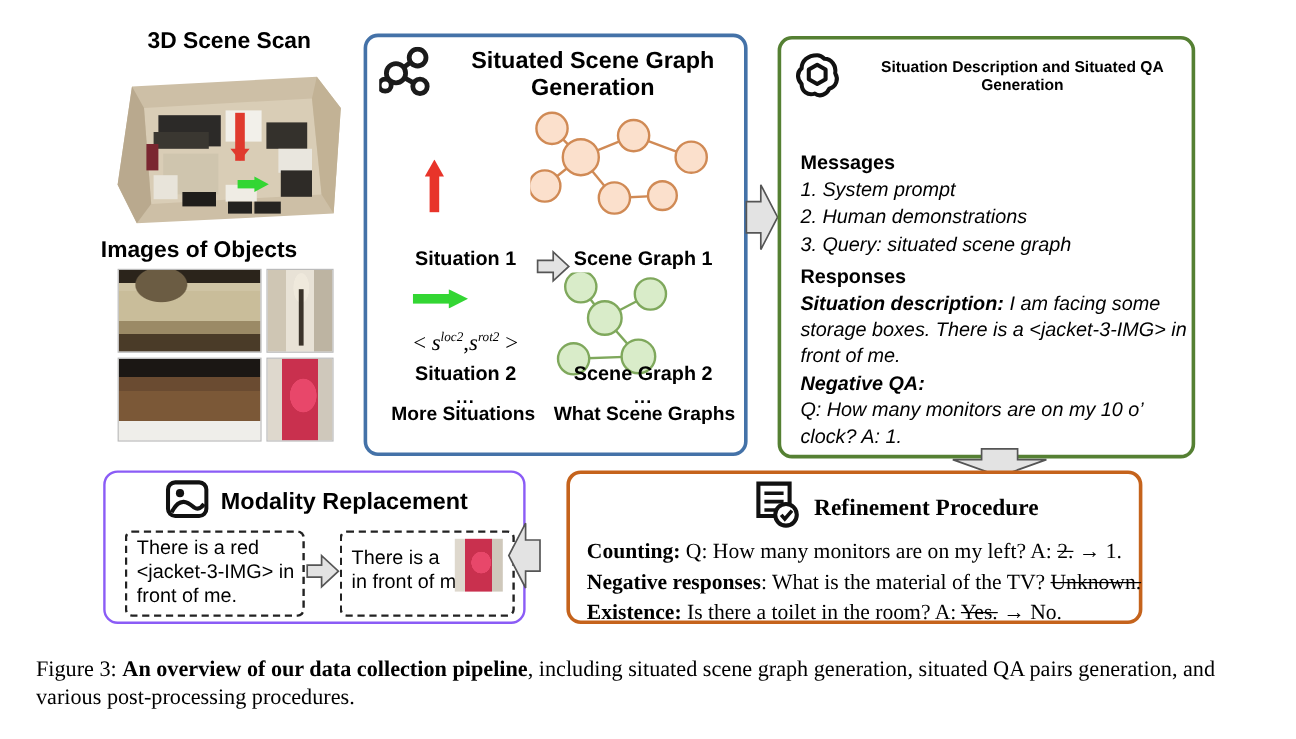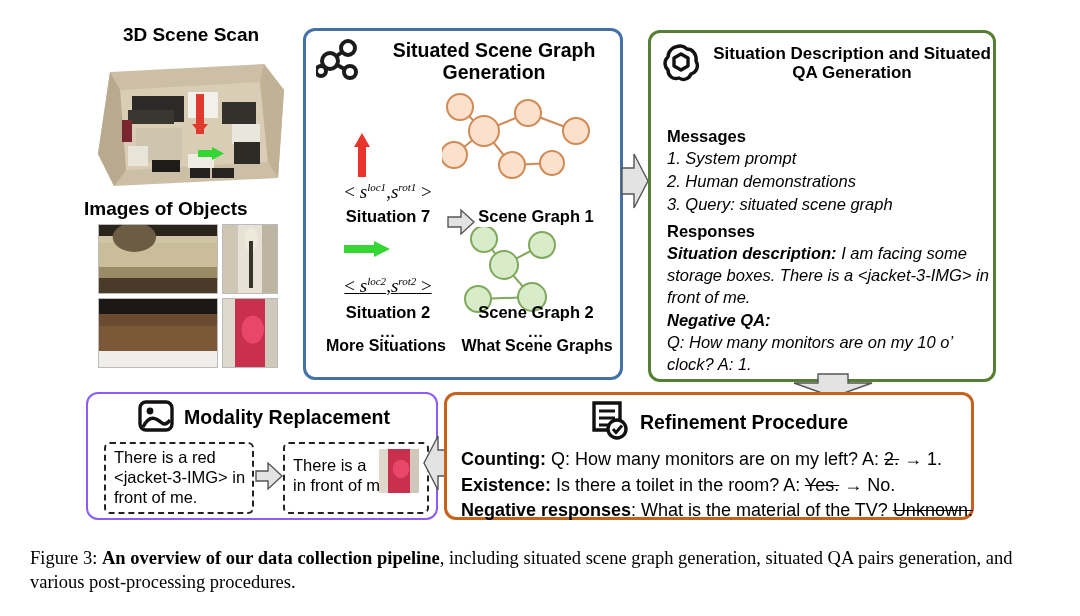--- a/index.html
+++ b/index.html
@@ -60,38 +60,38 @@
   .red-arrow{position:absolute;left:351px;top:108px;width:16px;height:44px;}
   .green-arrow{position:absolute;left:338px;top:247px;width:46px;height:16px;}
 
   .graph-svg{position:absolute;}
 
   .gray-arrow-r{position:absolute;}
 
   
   #panel-gpt{left:648px;top:30px;width:348px;height:352px;}
   #gpt-head{position:absolute;left:8px;top:6px;width:332px;}
-  #gpt-head .ptitle{font-size:17px;text-align:center;}
+  #gpt-head .ptitle{font-size:13px;text-align:center;}
   #gpt-body{position:absolute;left:16px;top:88px;width:322px;font-size:16.5px;line-height:1.33;}
   #gpt-body .b{font-weight:bold;}
   #gpt-body .ln{margin:0 0 1px 0;font-style:italic;}
   #gpt-body .sec{font-weight:bold;margin-top:5px;}
 
   
   #panel-mod{left:86px;top:392px;width:352px;height:128px;}
   #mod-head{position:absolute;left:8px;top:5px;width:336px;}
   #mod-head .ptitle{font-size:19.5px;}
   .dashbox{position:absolute;border:2px dashed #222;border-radius:6px;
     box-sizing:border-box;font-size:16.5px;line-height:1.2;}
   #mod-from{left:16px;top:48px;width:150px;height:72px;padding:4px 6px 0 8px;}
   #mod-to{left:195px;top:48px;width:146px;height:72px;padding:12px 6px 0 8px;}
   #mod-to-img{position:absolute;right:8px;top:5px;width:40px;height:44px;}
 
   
-  #panel-ref{left:444px;top:392px;width:530px;height:128px;}
+  #panel-ref{left:472px;top:392px;width:480px;height:128px;font-family:Liberation Serif, serif;}
   #ref-head{position:absolute;left:0;top:5px;width:544px;}
   #ref-head .ptitle{font-size:19.5px;}
   #ref-body{position:absolute;left:14px;top:52px;width:520px;font-size:18px;line-height:1.42;}
   #ref-body .b{font-weight:bold;}
   #ref-body s{text-decoration:line-through;}
 
   
   #caption{position:absolute;left:30px;top:546px;width:1022px;
     font-family:"Liberation Serif",serif;font-size:18.5px;line-height:1.32;}
   #caption .b{font-weight:bold;}
@@ -155,31 +155,28 @@
       <span class="ptitle">Situated Scene Graph Generation</span>
     </div>
 
     <div class="situation-grid">
 
       <svg class="red-arrow" width="16" height="44" viewBox="0 0 16 44" style="left:48px;top:10px;">
         <rect x="4" y="12" width="8" height="32" fill="#e8342a"></rect>
         <polygon points="8,0 16,14 0,14" fill="#e8342a"></polygon>
       </svg>
 
-      <div class="sit-math" style="left:6px;top:58px;width:152px;">
-        &lt; <i>s</i><sup>loc1</sup>,<i>s</i><sup>rot1</sup> &gt;
-      </div>
-      <div class="sit-label" style="left:6px;top:84px;width:152px;">Situation 7</div>
+      <div class="sit-label" style="left:6px;top:84px;width:152px;">Situation 1</div>
 
       <svg class="green-arrow" width="46" height="16" viewBox="0 0 46 16" style="left:38px;top:118px;">
         <rect x="0" y="4" width="32" height="8" fill="#33d633"></rect>
         <polygon points="46,8 30,0 30,16" fill="#33d633"></polygon>
       </svg>
 
-      <div class="sit-math" style="left:6px;top:152px;width:152px;text-decoration:underline;">
+      <div class="sit-math" style="left:6px;top:152px;width:152px;">
         &lt; <i>s</i><sup>loc2</sup>,<i>s</i><sup>rot2</sup> &gt;
       </div>
       <div class="sit-label" style="left:6px;top:180px;width:152px;">Situation 2</div>
       <div class="dots" style="left:6px;top:200px;width:152px;">...</div>
       <div class="sit-label" style="left:0px;top:214px;width:160px;font-size:16px;">More Situations</div>
 
       <svg class="gray-arrow-r" style="left:140px;top:84px;" width="30" height="30" viewBox="0 0 30 30">
         <polygon points="2,10 15,10 15,3 28,15 15,27 15,20 2,20" fill="#e3e3e3" stroke="#555" stroke-width="1.4"></polygon>
       </svg>
 
@@ -305,24 +302,24 @@
         </svg>
       </span>
       <span class="ptitle">Refinement Procedure</span>
     </div>
 
     <div id="ref-body">
       <div>
         <span class="b">Counting:</span><span> Q: How many monitors are on my left?  A: </span><s>2.</s><span> → 1.</span>
       </div>
       <div>
+        <span class="b">Negative responses</span><span>: What is the material of the TV? </span><s>Unknown.</s><span></span>
+      </div>
+      <div>
         <span class="b">Existence:</span><span> Is there a toilet in the room? A: </span><s>Yes.</s><span> → No.</span>
-      </div>
-      <div>
-        <span class="b">Negative responses</span><span>: What is the material of the TV? </span><s>Unknown.</s><span></span>
       </div>
     </div>
   </div>
 </div>
 
 <div id="caption">
   <span>Figure 3: </span><span class="b">An overview of our data collection pipeline</span><span>, including situated scene graph generation, situated QA pairs generation, and various post-processing procedures.</span>
 </div>
 
 </body></html>

